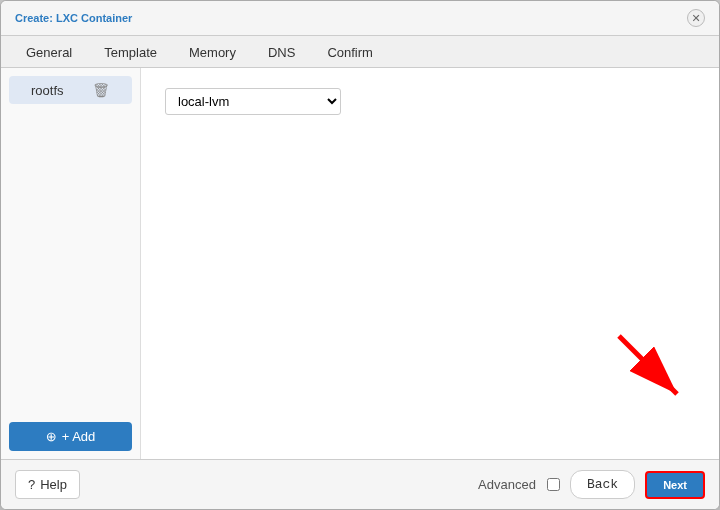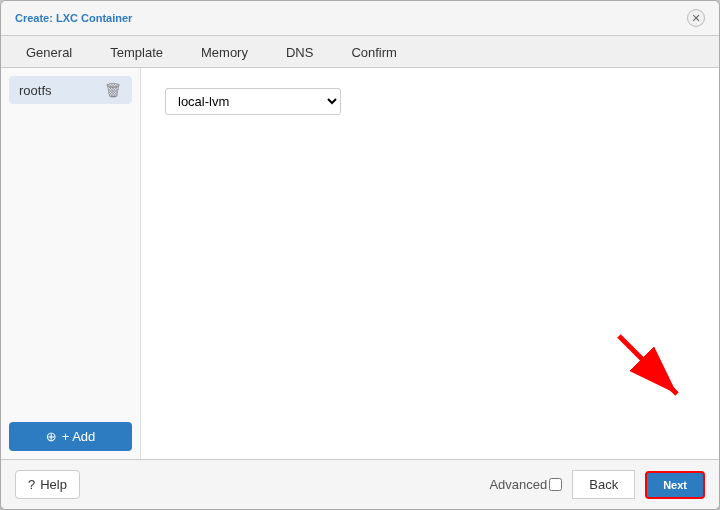--- a/index.html
+++ b/index.html
@@ -50,21 +50,21 @@
       justify-content: center;
       font-size: 11px;
       color: #666;
     }
     .tabs {
       display: flex;
       align-items: center;
       background: #f0f0f0;
       border-bottom: 1px solid #ccc;
       padding: 0 10px;
-      gap: 8px;
+      gap: 2px;
     }
     .tab {
       padding: 8px 14px;
       font-size: 13px;
       cursor: pointer;
       color: #333;
       border-radius: 4px 4px 0 0;
       border: 1px solid transparent;
       border-bottom: none;
       margin-bottom: -1px;
@@ -85,21 +85,21 @@
       background: #f9f9f9;
       border-right: 1px solid #ddd;
       display: flex;
       flex-direction: column;
       padding: 8px;
     }
     .sidebar-item {
       display: flex;
       align-items: center;
       justify-content: space-between;
-      padding: 6px 10px;
+      padding: 6px 22px;
       background: #e0e8f4;
       border-radius: 4px;
       font-size: 13px;
       color: #333;
       cursor: default;
     }
     .sidebar-item .delete-icon {
       color: #888;
       cursor: pointer;
       font-size: 14px;
@@ -184,32 +184,33 @@
     }
     .footer-right {
       margin-left: auto;
       display: flex;
       align-items: center;
       gap: 10px;
     }
     .advanced-label {
       display: flex;
       align-items: center;
-      gap: 2px;
+      gap: 11px;
       font-size: 13px;
       color: #555;
     }
     .back-btn {
       padding: 6px 16px;
       border: 1px solid #ccc;
-      border-radius: 0;
+      border-radius: 12px;
       background: #fff;
       cursor: pointer;
       font-size: 13px;
       color: #333;
+      font-family: Liberation Mono, monospace;
     }
     .next-btn {
       padding: 6px 16px;
       border: 2px solid red;
       border-radius: 4px;
       background: #2d7cc1;
       color: white;
       cursor: pointer;
       font-size: 11px;
       font-weight: 600;

